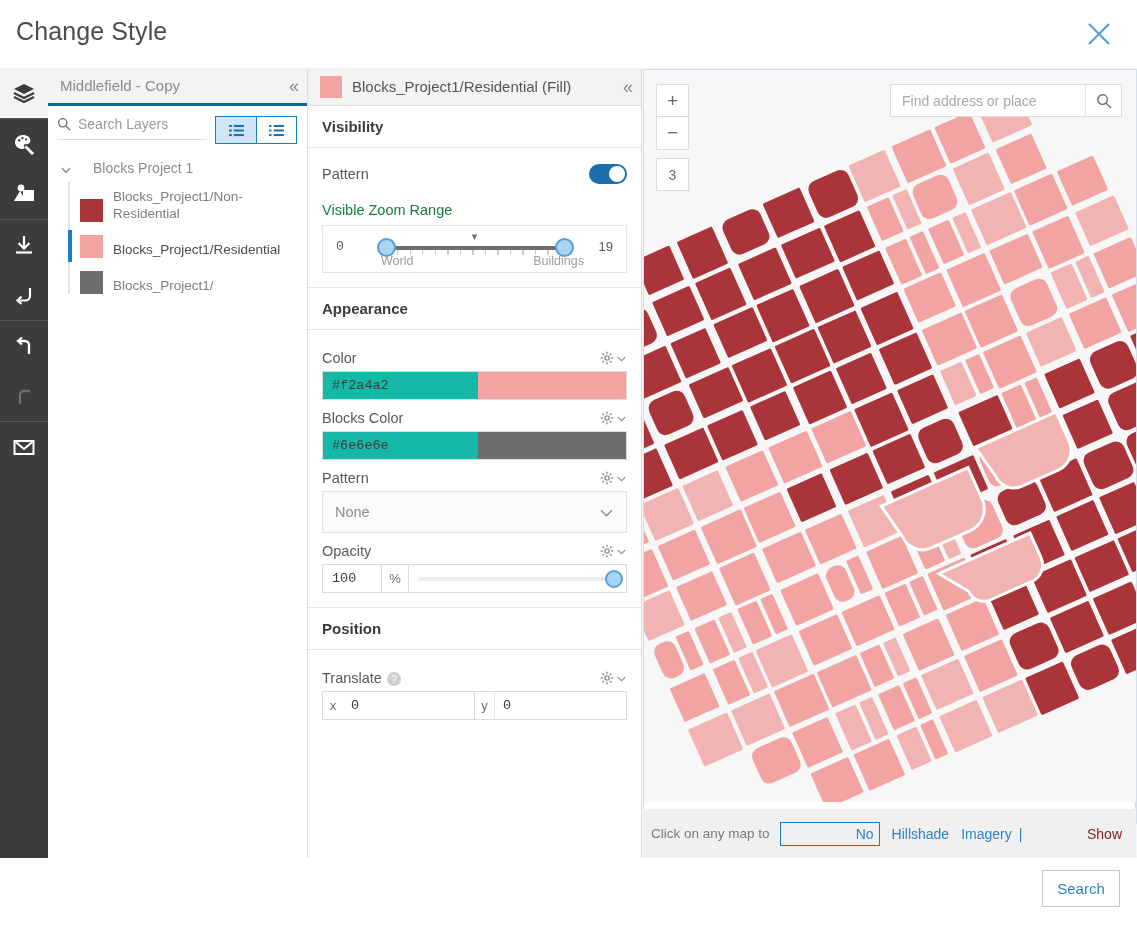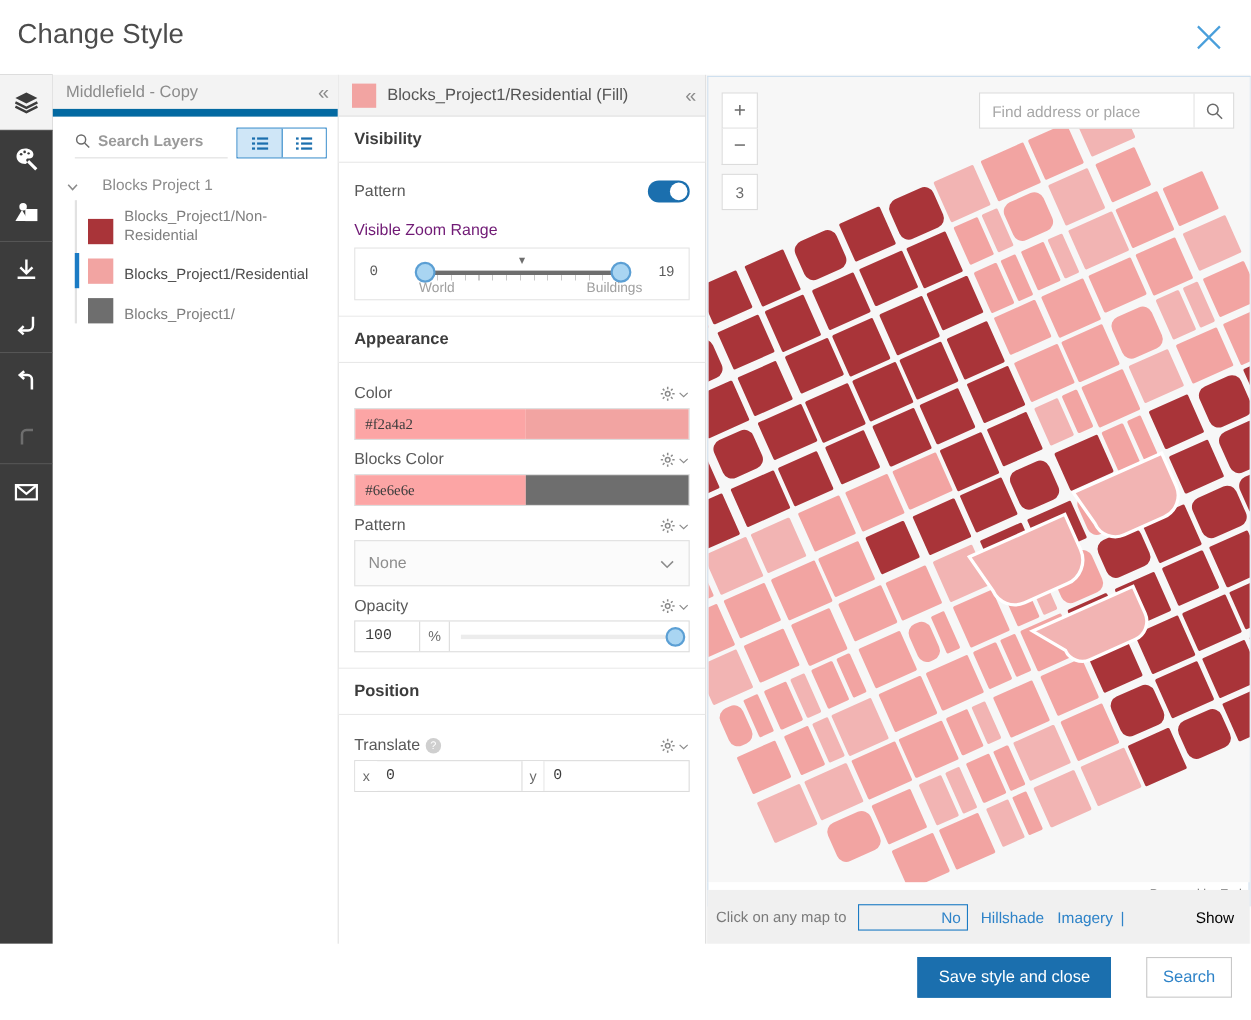--- a/index.html
+++ b/index.html
@@ -33,30 +33,30 @@
   .rail-item.active { background:#f3f3f3; }
   .rail-sep { height:1px; background:#555; margin:0 0; width:48px; }
   .rail-item svg { display:block; }
 
   
   .layers-panel {
     position:absolute; left:48px; top:68px; width:260px; height:790px;
     background:#fff; border-right:1px solid #dcdcdc;
   }
   .lp-header {
-    height:38px; background:#f3f3f3; border-bottom:7px solid #0369a1;
+    height:38px; background:#f3f3f3; border-bottom:3px solid #0369a1;
     display:flex; align-items:center; padding:0 12px; position:relative;
   }
   .lp-title { font-size:15px; color:#8b8b8b; }
   .collapse-chevrons {
     position:absolute; right:10px; top:50%; transform:translateY(-50%);
     font-size:18px; color:#8b8b8b; cursor:pointer; line-height:1; letter-spacing:-2px;
   }
   .lp-search-row {
-    display:flex; align-items:flex-end; padding:10px 10px 6px 20px; gap:8px;font-weight:bold;
+    display:flex; align-items:flex-start; padding:10px 10px 6px 9px; gap:8px;
   }
   .search-wrap {
     flex:1; display:flex; align-items:center; gap:7px;
     border-bottom:1px solid #dedede; padding-bottom:7px;
   }
   .search-wrap .ph { font-size:14px; color:#9a9a9a; }
   .viewtoggle { display:flex; border:1px solid #1b7bc4; }
   .vt-btn {
     width:40px; height:26px; display:flex; align-items:center; justify-content:center;
     background:#fff; cursor:pointer;
@@ -99,21 +99,21 @@
   }
   .section-body { padding:10px 14px 14px 14px; border-bottom:1px solid #e8e8e8; }
   .row-visible { display:flex; align-items:center; justify-content:space-between; padding:6px 0 10px 0; }
   .row-label { font-size:14.5px; color:#595959; }
   .toggle {
     width:38px; height:20px; border-radius:10px; background:#1b6fae; position:relative; cursor:pointer;
   }
   .toggle .knob {
     position:absolute; right:2px; top:2px; width:16px; height:16px; border-radius:50%; background:#fff;
   }
-  .field-label { font-size:14.5px; color:#701a75; margin:8px 0 7px 0; display:block; }
+  .field-label { font-size:14.5px; color:#15803d; margin:8px 0 7px 0; display:block; }
 
   .zoomrange {
     border:1px solid #e4e4e4; height:48px; position:relative; margin-top:2px;
   }
   .zr-min { position:absolute; left:13px; top:13px; font-size:13px; color:#5b5b5b; font-family:"Liberation Mono", monospace; }
   .zr-max { position:absolute; right:13px; top:13px; font-size:13px; color:#5b5b5b; }
   .zr-track { position:absolute; left:62px; right:60px; top:20px; height:4px; background:#6e6e6e; }
   .zr-ticks { position:absolute; left:62px; right:60px; top:24px; height:5px;
     background:repeating-linear-gradient(to right,#c9c9c9 0 1px,transparent 1px 12.5px); }
   .zr-handle {
@@ -127,21 +127,21 @@
   .zr-lab-world { left:58px; }
   .zr-lab-bldg { right:42px; }
 
   .prop-head { display:flex; align-items:center; justify-content:space-between; margin:10px 0 5px 0; }
   .prop-head .lbl { font-size:14.5px; color:#595959; }
   .gear-group { display:flex; align-items:center; gap:2px; cursor:pointer; }
 
   .color-input { display:flex; height:29px; border:1px solid #dcdcdc; }
   .color-input .hex {
     flex:0 0 155px; display:flex; align-items:center; padding-left:9px;
-    font-size:13.5px; color:#3c3c3c; font-family:Liberation Serif, serif; background:#fca5a5;
+    font-size:13.5px; color:#3c3c3c; font-family:Liberation Mono, monospace; background:#14b8a6;
   }
   .color-input .sw { flex:1; }
 
   .select-box {
     height:42px; border:1px solid #e0e0e0; background:#fbfbfb;
     display:flex; align-items:center; justify-content:space-between; padding:0 12px;
     font-size:14.5px; color:#8d8d8d; cursor:pointer;
   }
 
   .opacity-row { display:flex; height:29px; border:1px solid #dcdcdc; align-items:stretch; }
@@ -216,21 +216,21 @@
     display:flex; align-items:center; padding-left:8px; gap:0;
   }
   .mb-text { font-size:13.5px; color:#7a7a7a; }
   .mb-no {
     margin-left:10px; width:100px; height:24px; border:1px solid #1b7bc4; background:#f0f0f0;
     display:flex; align-items:center; justify-content:flex-end; padding-right:5px;
     font-size:14px; color:#2e83c8; cursor:pointer;
   }
   .mb-link { font-size:14px; color:#2e83c8; margin-left:12px; cursor:pointer; }
   .mb-pipe { font-size:14px; color:#2e83c8; margin-left:7px; }
-  .mb-show { font-size:14px; color:#000000; margin-left:auto; margin-right:14px; cursor:pointer; }
+  .mb-show { font-size:14px; color:#7f1d1d; margin-left:auto; margin-right:14px; cursor:pointer; }
 
   
   .footer { position:absolute; left:0; bottom:0; width:1137px; height:69px; background:#fff; }
   .btn-primary {
     position:absolute; right:127px; top:12px; height:37px; padding:0 18px;
     background:#1b6fae; color:#fff; border:1px solid #1b6fae;
     font-size:15px; display:flex; align-items:center; justify-content:center; cursor:pointer;
   }
   .btn-secondary {
     position:absolute; right:17px; top:12px; height:37px; width:78px;
@@ -717,18 +717,17 @@
       <span class="mb-text">Click on any map to</span>
       <span class="mb-no">No</span>
       <span class="mb-link">Hillshade</span>
       <span class="mb-link">Imagery</span>
       <span class="mb-pipe">|</span>
       <span class="mb-show">Show</span>
     </div>
   </div>
 
   <div class="footer">
-    <div class="btn-primary">Save style and close</div>
     <div class="btn-secondary">Search</div>
 
   </div>
 
 </div>
 
 </body></html>

